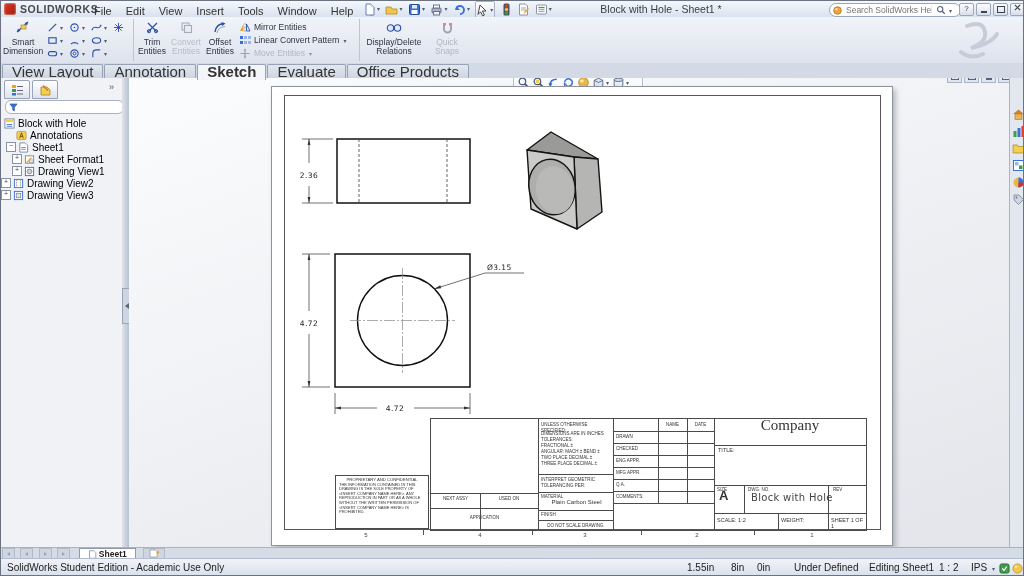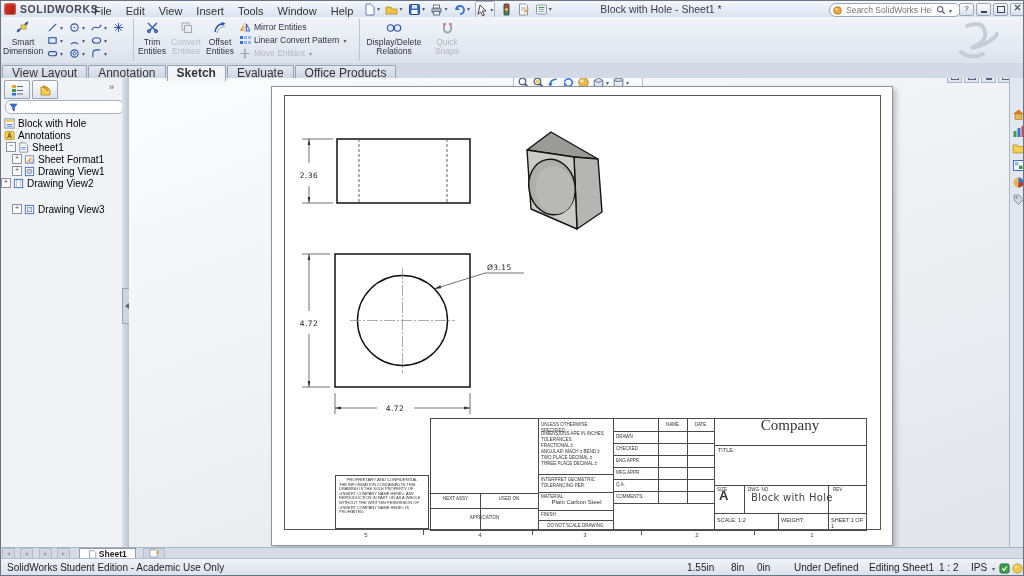--- a/index.html
+++ b/index.html
@@ -30,21 +30,21 @@
   
   #commandbar{left:0;top:16px;width:1024px;height:46px;
     background:linear-gradient(#f1f4f9,#dde3ee);border-bottom:1px solid #b3bdcf}
   .cmdlabel{font-size:8.5px;color:#2b3340;line-height:9px}
   .cmdlabel.dis{color:#8d96a3}
   .sep{width:1px;background:#bcc5d4;top:2px;height:42px}
   .gridcell{display:flex;align-items:center;gap:1px}
   .stack{text-align:center}
   
   #tabrow{left:0;top:62px;width:1024px;height:15px;background:#d3dae5;border-bottom:1px solid #97a1b4}
-  .tab{display:inline-block;height:14px;line-height:14px;padding:0 9px;font-size:12px;color:#333;
+  .tab{display:inline-block;height:14px;line-height:14px;padding:0 9px;font-size:15px;color:#333;
     background:linear-gradient(#e3e8f0,#ccd4e1);border:1px solid #98a2b5;border-bottom:none;
     border-radius:2px 2px 0 0;margin-left:1px}
   .tab.active{background:#f4f5f8;font-weight:bold;position:relative;z-index:2;height:15px}
   
   #featurepanel{left:0;top:77px;width:121px;height:469px;background:#f0f2f6;border-right:1px solid #8e99ad}
   .ptab{width:24px;height:17px;border:1px solid #9aa4b6;border-radius:2px 2px 0 0;
     background:linear-gradient(#fff,#dde3ed);display:inline-flex;align-items:center;justify-content:center}
   #filterbox{left:4px;top:22px;width:111px;height:12px;background:#fff;border:1px solid #a8b2c2;
     border-radius:6px;display:flex;align-items:center;padding:0 3px;gap:3px}
   #filterbox input{border:none;outline:none;width:85px;font-size:8px;background:transparent}
@@ -384,21 +384,21 @@
 
     <div class="abs trow" style="top:39px;padding-left:3px">
       <svg class="ti" width="11" height="11" viewBox="0 0 12 12">
           <rect x="1" y="1" width="10" height="10" fill="#fff" stroke="#7a86a0"></rect>
           <rect x="2" y="2" width="8" height="2.5" fill="#f2cf4e"></rect>
           <line x1="3" y1="7" x2="9" y2="7" stroke="#3a6fd8"></line>
           <line x1="3" y1="9" x2="9" y2="9" stroke="#3a6fd8"></line>
         </svg>
       <span class="tl">Block with Hole</span>
     </div>
-    <div class="abs trow" style="top:51px;padding-left:3px">
+    <div class="abs trow" style="top:51px;padding-left:15px">
       <svg class="ti" width="11" height="11" viewBox="0 0 12 12">
           <rect x="1" y="1.5" width="10" height="9" rx="1.5" fill="#f2cf4e" stroke="#a8842a" stroke-width="0.7"></rect>
           <path d="M4,9 L6,3 L8,9 M4.8,7 h2.4" fill="none" stroke="#6b4d10" stroke-width="1"></path>
         </svg>
       <span class="tl">Annotations</span>
     </div>
     <div class="abs trow" style="top:63px;padding-left:5px">
       <span class="exp">−</span>
       <svg class="ti" style="margin-left:2px" width="11" height="11" viewBox="0 0 12 12">
           <path d="M2,1 h6 l2.5,2.5 v7.5 h-8.5 z" fill="#fff" stroke="#7a86a0"></path>
@@ -427,21 +427,21 @@
     </div>
     <div class="abs trow" style="top:99px;">
       <span class="exp">+</span>
       <svg class="ti" style="margin-left:2px" width="11" height="11" viewBox="0 0 12 12">
           <rect x="1.5" y="1.5" width="9" height="9" fill="#fff" stroke="#3a6fd8"></rect>
           <line x1="4" y1="2" x2="4" y2="10" stroke="#888" stroke-dasharray="1.5 1"></line>
           <line x1="8" y1="2" x2="8" y2="10" stroke="#888" stroke-dasharray="1.5 1"></line>
         </svg>
       <span class="tl">Drawing View2</span>
     </div>
-    <div class="abs trow" style="top:125px;padding-left:11px">
+    <div class="abs trow" style="top:111px;">
       <span class="exp">+</span>
       <svg class="ti" style="margin-left:2px" width="11" height="11" viewBox="0 0 12 12">
           <rect x="1.5" y="1.5" width="9" height="9" fill="#fff" stroke="#3a6fd8"></rect>
           <rect x="3.5" y="3.5" width="5" height="5" fill="#dde5f2" stroke="#667" stroke-width="0.6"></rect>
         </svg>
       <span class="tl">Drawing View3</span>
     </div>
   </div>
 
   <div id="splitter" class="abs">

